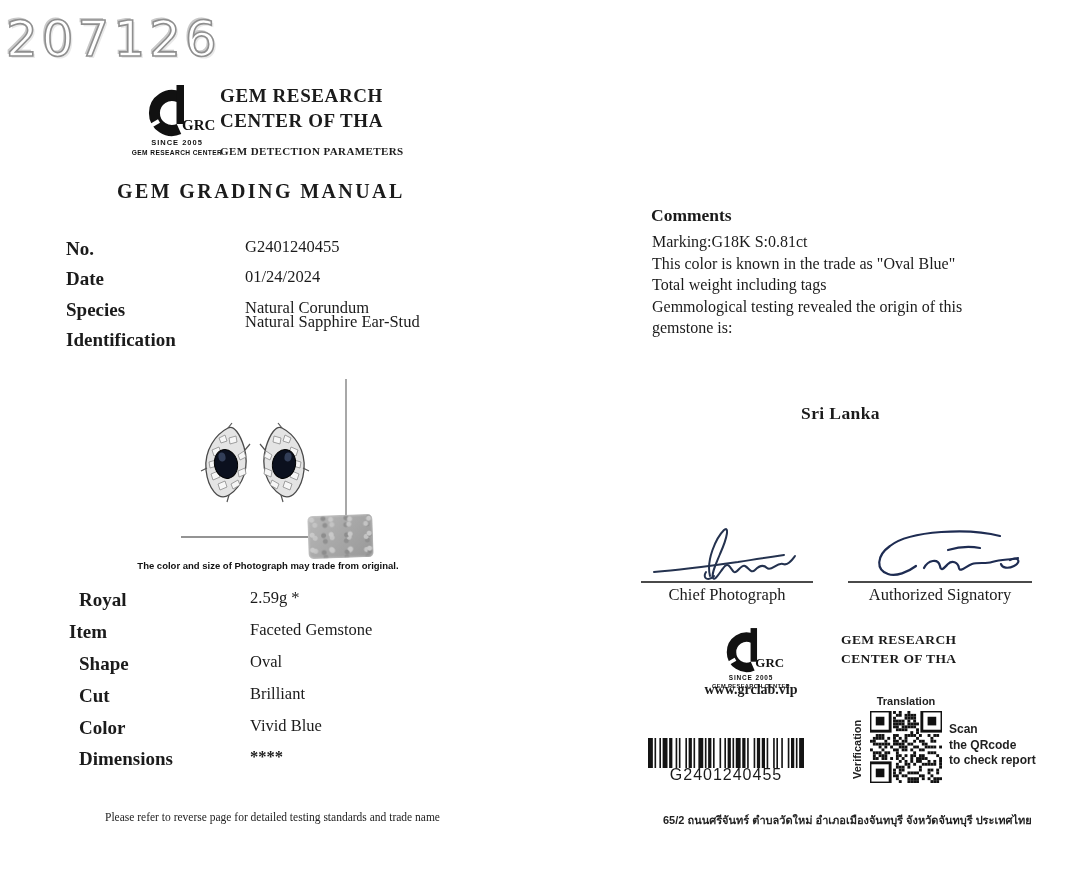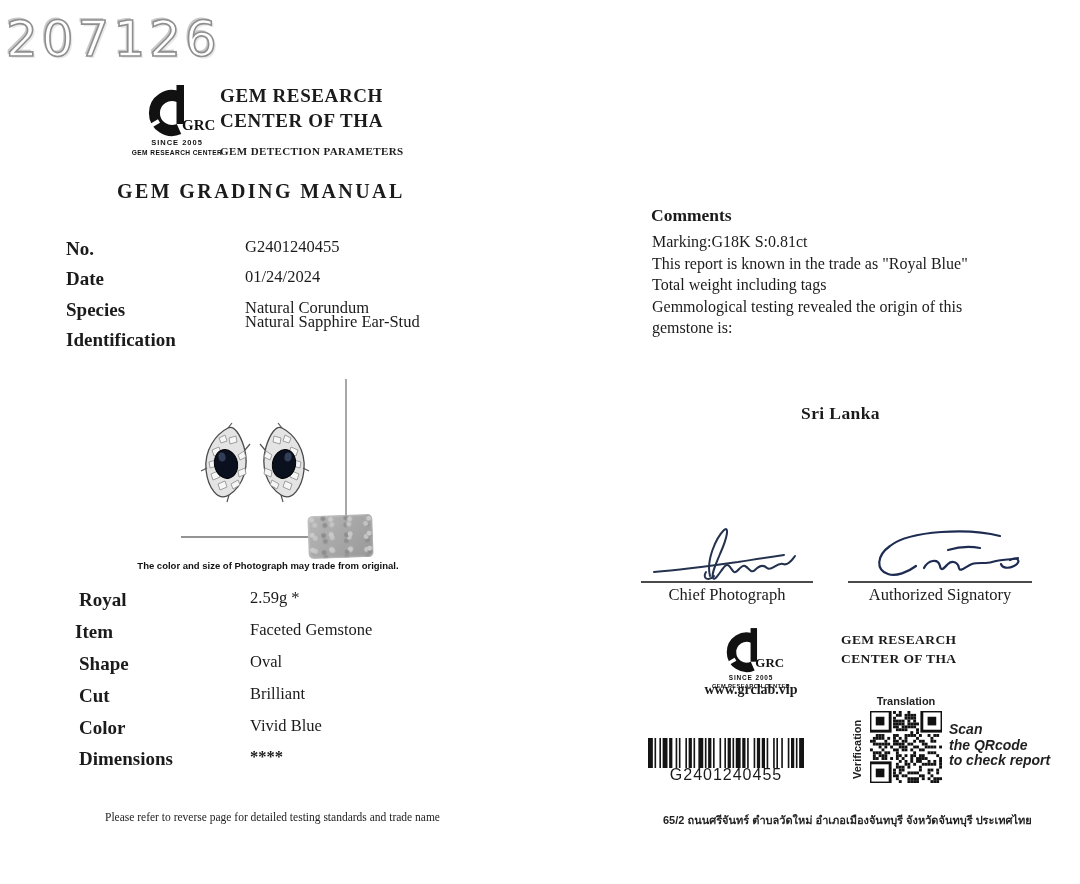--- a/index.html
+++ b/index.html
@@ -48,22 +48,22 @@
 
   
   .org-line-sm{font-weight:bold;font-size:13.5px;letter-spacing:.4px;line-height:19px;}
   .website{font-weight:bold;font-size:14px;text-align:center;width:100px;}
   .barcode-num{font-family:"Liberation Sans",sans-serif;font-size:16px;letter-spacing:1px;
     width:156px;text-align:center;}
   .qr-top{font-family:"Liberation Sans",sans-serif;font-weight:bold;font-size:11px;
     width:72px;text-align:center;color:#222;}
   .qr-left{font-family:"Liberation Sans",sans-serif;font-weight:bold;font-size:11px;color:#222;
     writing-mode:vertical-rl;transform:rotate(180deg);height:78px;text-align:center;}
-  .qr-right div{font-family:"Liberation Sans",sans-serif;font-weight:bold;font-size:14px;
-    line-height:15.5px;color:#1f1f1f;font-style:italic;}
+  .qr-right div{font-family:"Liberation Sans",sans-serif;font-weight:bold;font-size:12px;
+    line-height:15.5px;color:#1f1f1f;}
 
   
   .foot-note{font-size:11.5px;color:#222;}
   .foot-addr{font-family:"Liberation Sans",sans-serif;font-weight:600;font-size:11px;color:#222;}
 </style>
 </head>
 <body>
 
 <div class="page">
 
@@ -124,35 +124,35 @@
       </defs>
       <use href="#earring" x="2" y="2"></use>
       <use href="#earring" transform="translate(118,2) scale(-1,1)" x="2" y="0"></use>
     </svg>
   </div>
 
   <div class="abs photo-caption" style="left:118px;top:560px;">The color and size of Photograph may trade from original.</div>
 
   <div class="abs frow-label" style="left:79px;top:589px;">Royal</div>
   <div class="abs frow-value" style="left:250px;top:588px;">2.59g *</div>
-  <div class="abs frow-label" style="left:75px;top:621px;">Item</div>
+  <div class="abs frow-label" style="left:69px;top:621px;">Item</div>
   <div class="abs frow-value" style="left:250px;top:620px;">Faceted Gemstone</div>
   <div class="abs frow-label" style="left:79px;top:653px;">Shape</div>
   <div class="abs frow-value" style="left:250px;top:652px;">Oval</div>
   <div class="abs frow-label" style="left:79px;top:685px;">Cut</div>
   <div class="abs frow-value" style="left:250px;top:684px;">Brilliant</div>
   <div class="abs frow-label" style="left:79px;top:717px;">Color</div>
   <div class="abs frow-value" style="left:250px;top:716px;">Vivid Blue</div>
   <div class="abs frow-label" style="left:79px;top:748px;">Dimensions</div>
   <div class="abs frow-value" style="left:250px;top:747px;font-weight:bold;">****</div>
 
   <div class="abs comments-heading" style="left:651px;top:205px;">Comments</div>
   <div class="abs" style="left:652px;top:231px;width:400px;">
     <div class="comment-line">Marking:G18K S:0.81ct</div>
-    <div class="comment-line">This report is known in the trade as "Royal Blue"</div>
+    <div class="comment-line">This color is known in the trade as "Oval Blue"</div>
     <div class="comment-line">Total weight including tags</div>
     <div class="comment-line">Gemmological testing revealed the origin of this</div>
     <div class="comment-line">gemstone is:</div>
   </div>
   <div class="abs origin" style="left:801px;top:403px;">Sri Lanka</div>
 
   <div class="abs" style="left:650px;top:526px;">
     <svg width="168" height="56" viewBox="0 0 168 56">
       <g fill="none" stroke="#24324f" stroke-width="2" stroke-linecap="round">
         <path d="M4 46 C 30 44, 60 40, 88 36 C 106 33, 120 31, 134 29"></path>

